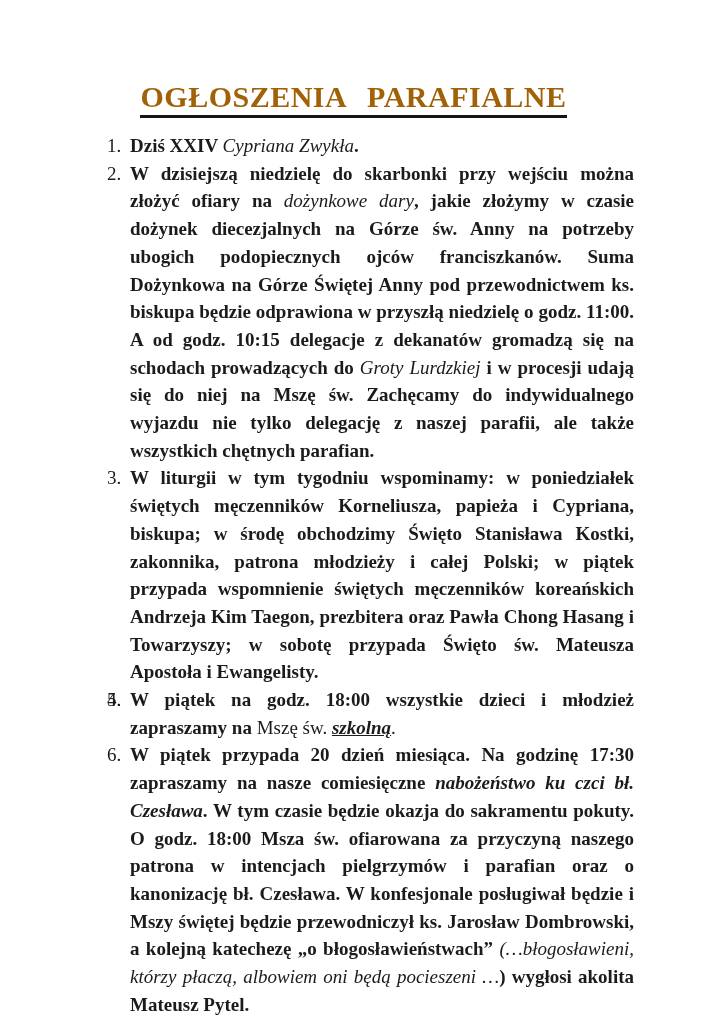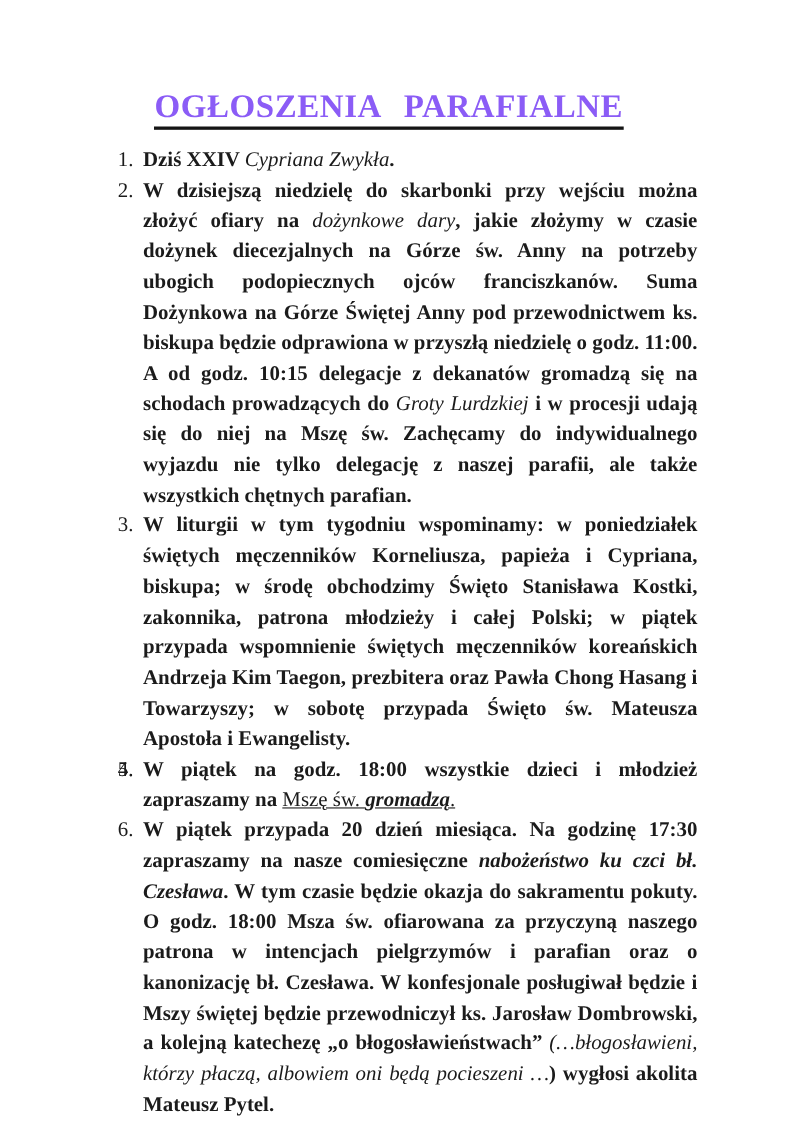--- a/index.html
+++ b/index.html
@@ -21,21 +21,21 @@
     padding: 80px 90px 0 107px;
     background: #ffffff;
   }
   .doc-title {
     margin: 0 0 14px -34px;
     text-align: center;
     font-size: 30px;
     font-weight: bold;
     letter-spacing: 0.5px;
     word-spacing: 0.45em;
-    color: #8b5cf6;
+    color: #a16207;
     white-space: nowrap;
   }
   .title-underline {
     display: inline-block;
     border-bottom: 3px solid #151515;
     padding-bottom: 1px;
   }
   .announcements {
     list-style: none;
     margin: 0;
@@ -52,32 +52,32 @@
   .item:last-child { text-align-last: justify; }
   .num {
     position: absolute;
     left: 0;
     top: 0;
     width: 20px;
   }
   .run.normal { font-style: normal; font-weight: bold; }
   .run.italic { font-style: italic; }
   .run.bold-italic { font-style: italic; font-weight: bold; }
-  .run.underline { text-decoration: underline; }
+  .run.underline { }
   .run.underline-bold-italic { text-decoration: underline; font-style: italic; font-weight: bold; }
 </style>
 </head>
 <body>
 
 <div class="page">
   <h1 class="doc-title">
     <span class="title-underline">OGŁOSZENIA PARAFIALNE</span>
   </h1>
   <ol class="announcements">
       <li class="item"><span class="num">1.</span><span class="run normal">Dziś XXIV </span><span class="run italic">Cypriana Zwykła</span><span class="run normal">.</span></li>
       <li class="item"><span class="num">2.</span><span class="run normal">W dzisiejszą niedzielę do skarbonki przy wejściu można złożyć ofiary na </span><span class="run italic">dożynkowe dary</span><span class="run normal">, jakie złożymy w czasie dożynek diecezjalnych na Górze św. Anny na potrzeby ubogich podopiecznych ojców franciszkanów. Suma Dożynkowa na Górze Świętej Anny pod przewodnictwem ks. biskupa będzie odprawiona w przyszłą niedzielę o godz. 11:00. A od godz. 10:15 delegacje z dekanatów gromadzą się na schodach prowadzących do </span><span class="run italic">Groty Lurdzkiej</span><span class="run normal"> i w procesji udają się do niej na Mszę św. Zachęcamy do indywidualnego wyjazdu nie tylko delegację z naszej parafii, ale także wszystkich chętnych parafian.</span></li>
       <li class="item"><span class="num">3.</span><span class="run normal">W liturgii w tym tygodniu wspominamy: w poniedziałek świętych męczenników Korneliusza, papieża i Cypriana, biskupa; w środę obchodzimy Święto Stanisława Kostki, zakonnika, patrona młodzieży i całej Polski; w piątek przypada wspomnienie świętych męczenników koreańskich Andrzeja Kim Taegon, prezbitera oraz Pawła Chong Hasang i Towarzyszy; w sobotę przypada Święto św. Mateusza Apostoła i Ewangelisty.</span></li>
       <li class="item"><span class="num">4.</span></li>
-      <li class="item"><span class="num">5.</span><span class="run normal">W piątek na godz. 18:00 wszystkie dzieci i młodzież zapraszamy na </span><span class="run underline">Mszę św. </span><span class="run underline-bold-italic">gromadzą</span><span class="run underline">.</span></li>
+      <li class="item"><span class="num">5.</span><span class="run normal">W piątek na godz. 18:00 wszystkie dzieci i młodzież zapraszamy na </span><span class="run underline">Mszę św. </span><span class="run underline-bold-italic">szkolną</span><span class="run underline">.</span></li>
       <li class="item"><span class="num">6.</span><span class="run normal">W piątek przypada 20 dzień miesiąca. Na godzinę 17:30 zapraszamy na nasze comiesięczne </span><span class="run bold-italic">nabożeństwo ku czci bł. Czesława</span><span class="run normal">. W tym czasie będzie okazja do sakramentu pokuty. O godz. 18:00 Msza św. ofiarowana za przyczyną naszego patrona w intencjach pielgrzymów i parafian oraz o kanonizację bł. Czesława. W konfesjonale posługiwał będzie i Mszy świętej będzie przewodniczył ks. Jarosław Dombrowski, a kolejną katechezę „o błogosławieństwach” </span><span class="run italic">(…błogosławieni, którzy płaczą, albowiem oni będą pocieszeni …</span><span class="run normal">) wygłosi akolita Mateusz Pytel.</span></li>
       <li class="item"><span class="num">7.</span><span class="run normal">W piątek w parafii w Malni o godz. 19:30 pierwsze w tym roku </span><span class="run bold-italic">dekanalne czuwanie dla młodzieży</span><span class="run normal">. Zachęcamy naszą młodzież do wspólnej modlitwy z młodymi dekanatu Kamień Śląski.</span></li>
     </ol>
 </div>
 
 </body></html>

